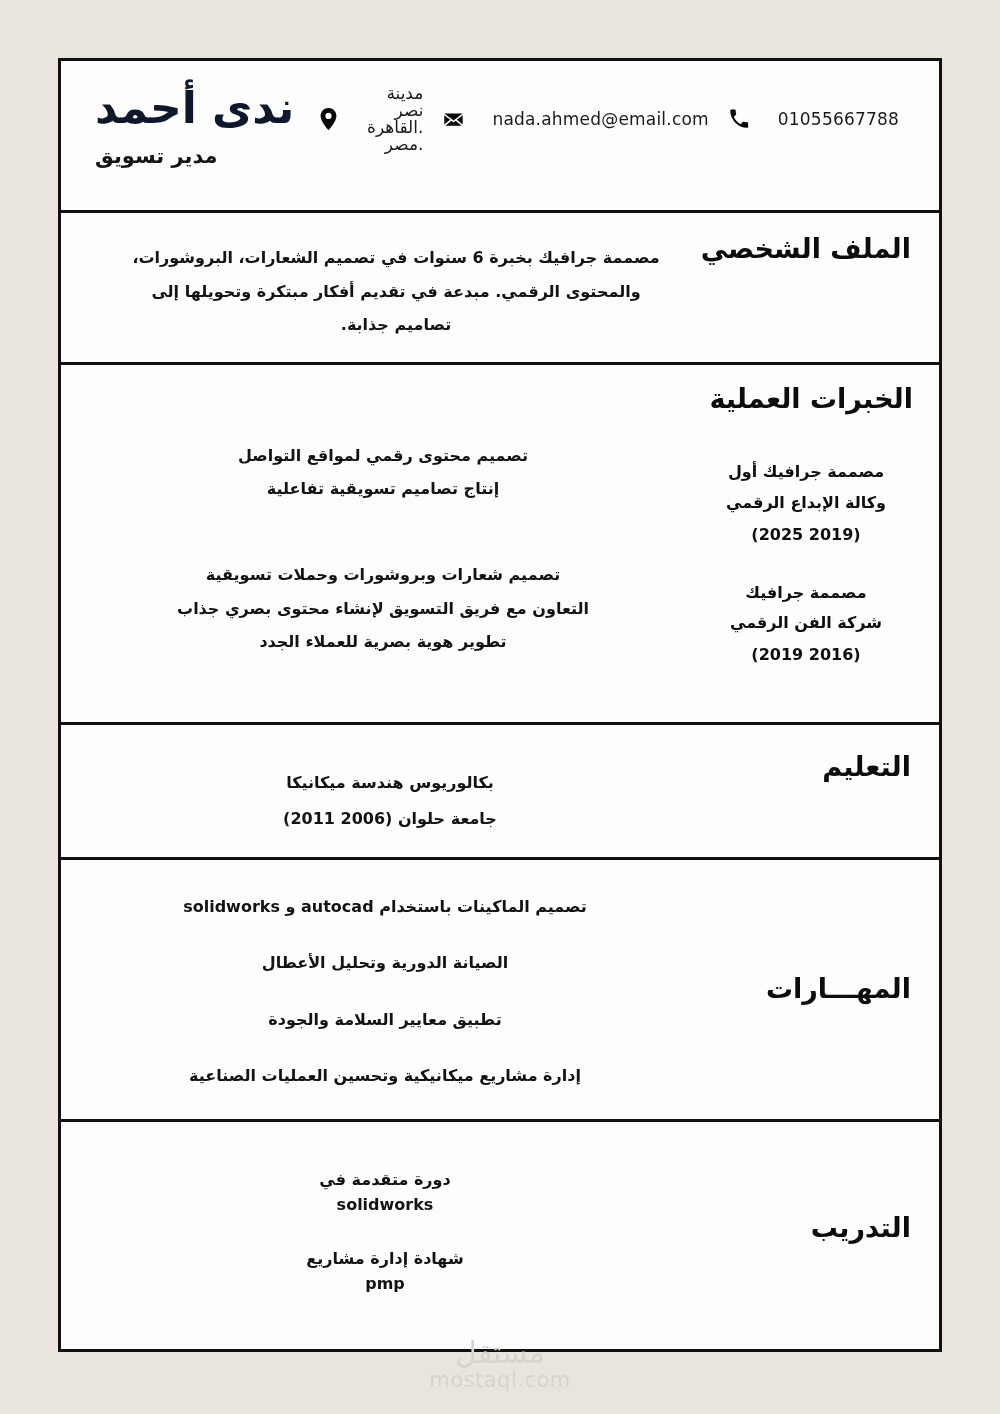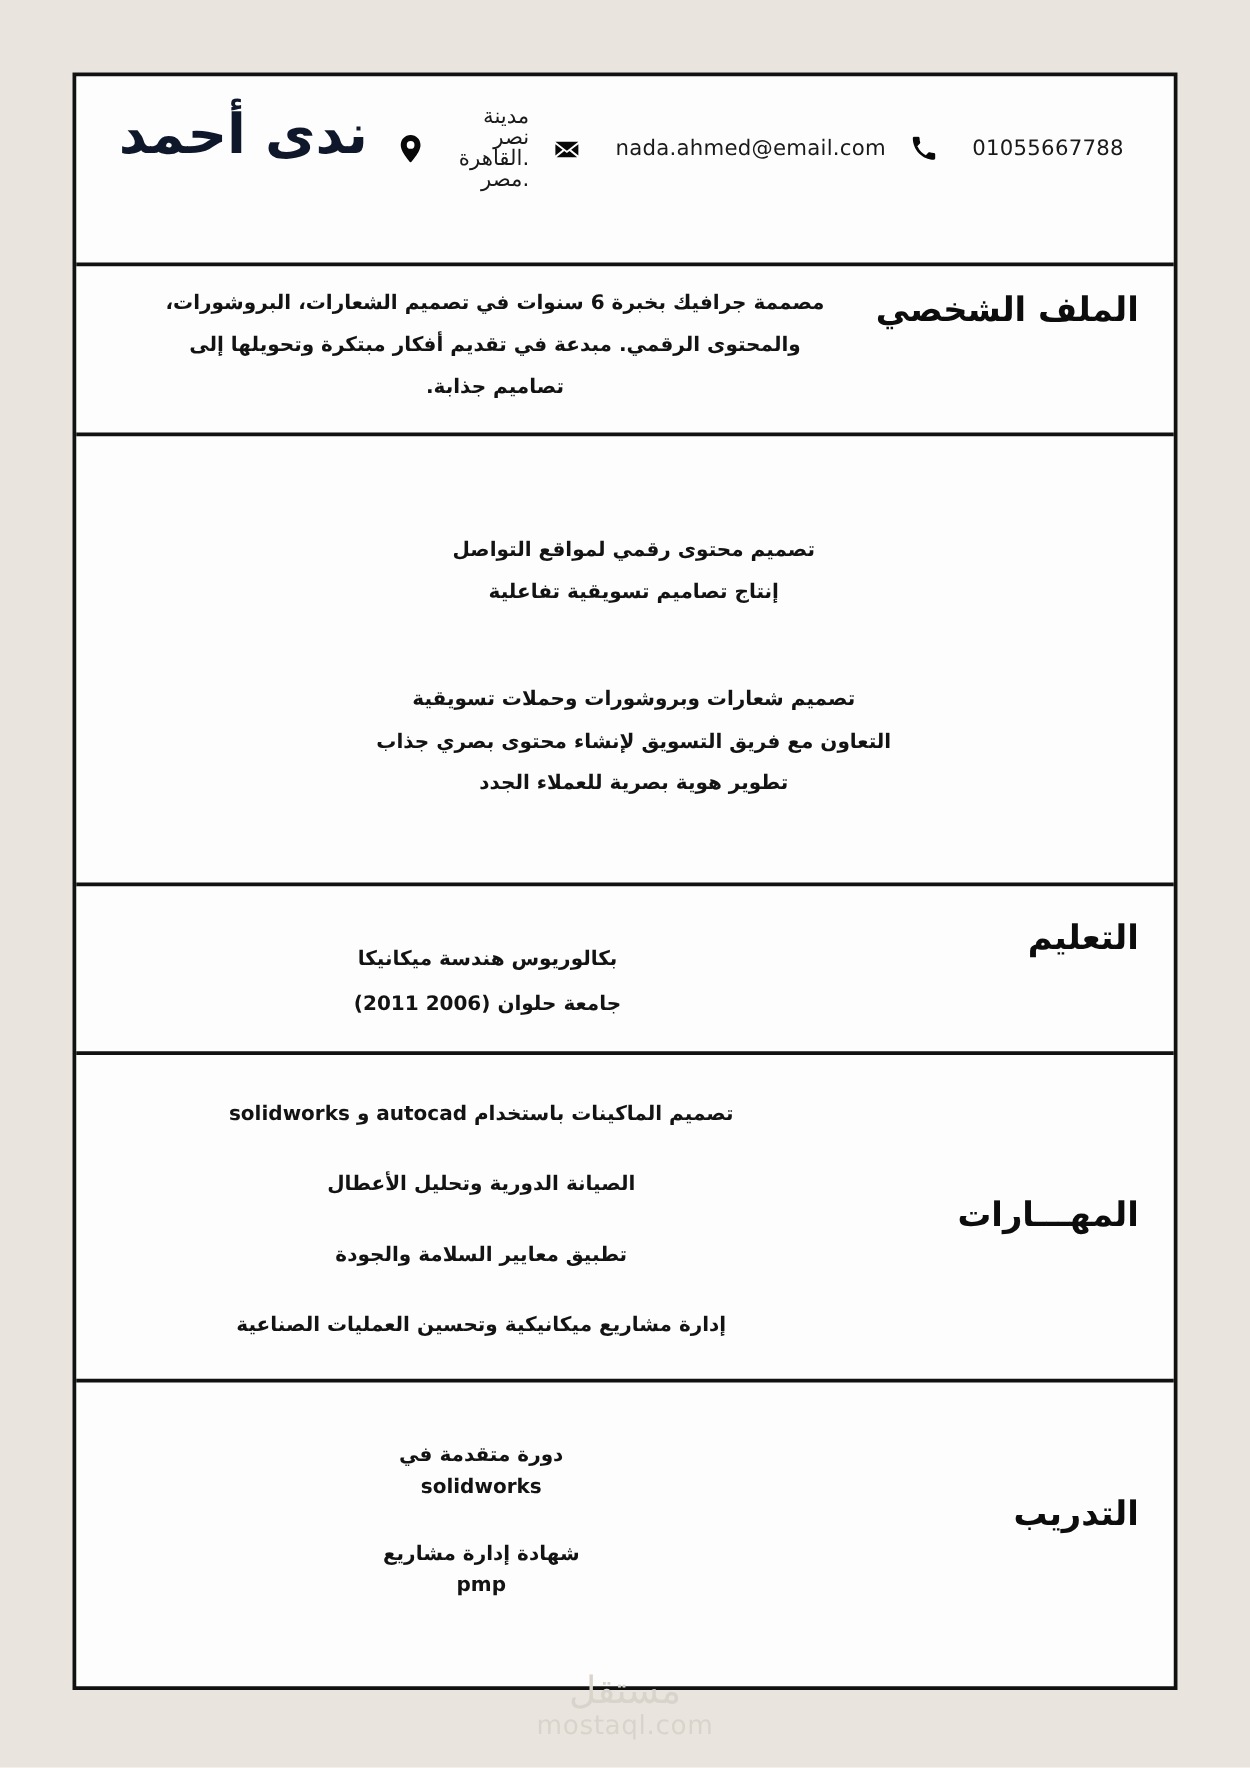--- a/index.html
+++ b/index.html
@@ -131,21 +131,21 @@
     flex: 1;
     box-sizing: border-box;
     padding: 22px 18px 20px 28px;
     text-align: center;
   }
 
   
   .profile-section .sec-title-col { padding-top: 20px; }
   .profile-section .sec-body {
     text-align: center;
-    padding-top: 12px;
+    padding-top: 28px;
     padding-left: 60px;
     padding-right: 20px;
   }
   .profile-text {
     font-size: 16px;
     line-height: 2.1;
     color: #131313;
     font-weight: 600;
   }
 
@@ -275,20 +275,21 @@
 </style>
 </head>
 <body>
 
 <div class="cv-card">
 
   <div class="header">
 
     <div class="identity">
       <div class="full-name">ندى أحمد</div>
+      <div class="job-title">مدير تسويق</div>
     </div>
 
     <div class="contact-block">
 
       <div class="contact-row">
         <span class="c-icon">
           <svg width="20" height="20" viewBox="0 0 24 24" fill="currentColor">
             <path d="M6.6 10.8c1.6 3.2 4.2 5.8 7.4 7.4l2.5-2.5c.3-.3.8-.4 1.2-.3 1.2.4 2.6.6 4 .6.7 0 1.3.6 1.3 1.3v3.9c0 .7-.6 1.3-1.3 1.3C10.9 22.5 1.5 13.1 1.5 1.8 1.5 1.1 2.1.5 2.8.5h3.9c.7 0 1.3.6 1.3 1.3 0 1.4.2 2.8.6 4 .1.4 0 .9-.3 1.2l-2.5 2.5z"></path>
           </svg>
         </span>
@@ -319,20 +320,35 @@
   <div class="section profile-section">
     <div class="sec-title-col">
       <div class="sec-title">الملف الشخصي</div>
     </div>
     <div class="sec-body">
       <div class="profile-text">مصممة جرافيك بخبرة 6 سنوات في تصميم الشعارات، البروشورات، والمحتوى الرقمي. مبدعة في تقديم أفكار مبتكرة وتحويلها إلى تصاميم جذابة.</div>
     </div>
   </div>
 
   <div class="section exp-section">
+    <div class="sec-title-col">
+      <div class="sec-title">الخبرات العملية</div>
+
+      <div class="exp-entry-meta first">
+        <div class="exp-role">مصممة جرافيك أول</div>
+        <div class="exp-company">وكالة الإبداع الرقمي</div>
+        <div class="exp-period">(2025  2019)</div>
+      </div>
+
+      <div class="exp-entry-meta">
+        <div class="exp-role">مصممة جرافيك</div>
+        <div class="exp-company">شركة الفن الرقمي</div>
+        <div class="exp-period">(2019  2016)</div>
+      </div>
+    </div>
 
     <div class="sec-body">
       <div class="exp-bullets second">
         <div class="exp-bullet">تصميم محتوى رقمي لمواقع التواصل</div>
         <div class="exp-bullet">إنتاج تصاميم تسويقية تفاعلية</div>
       </div>
       <div class="exp-bullets">
         <div class="exp-bullet">تصميم شعارات وبروشورات وحملات تسويقية</div>
         <div class="exp-bullet">التعاون مع فريق التسويق لإنشاء محتوى بصري جذاب</div>
         <div class="exp-bullet">تطوير هوية بصرية للعملاء الجدد</div>

